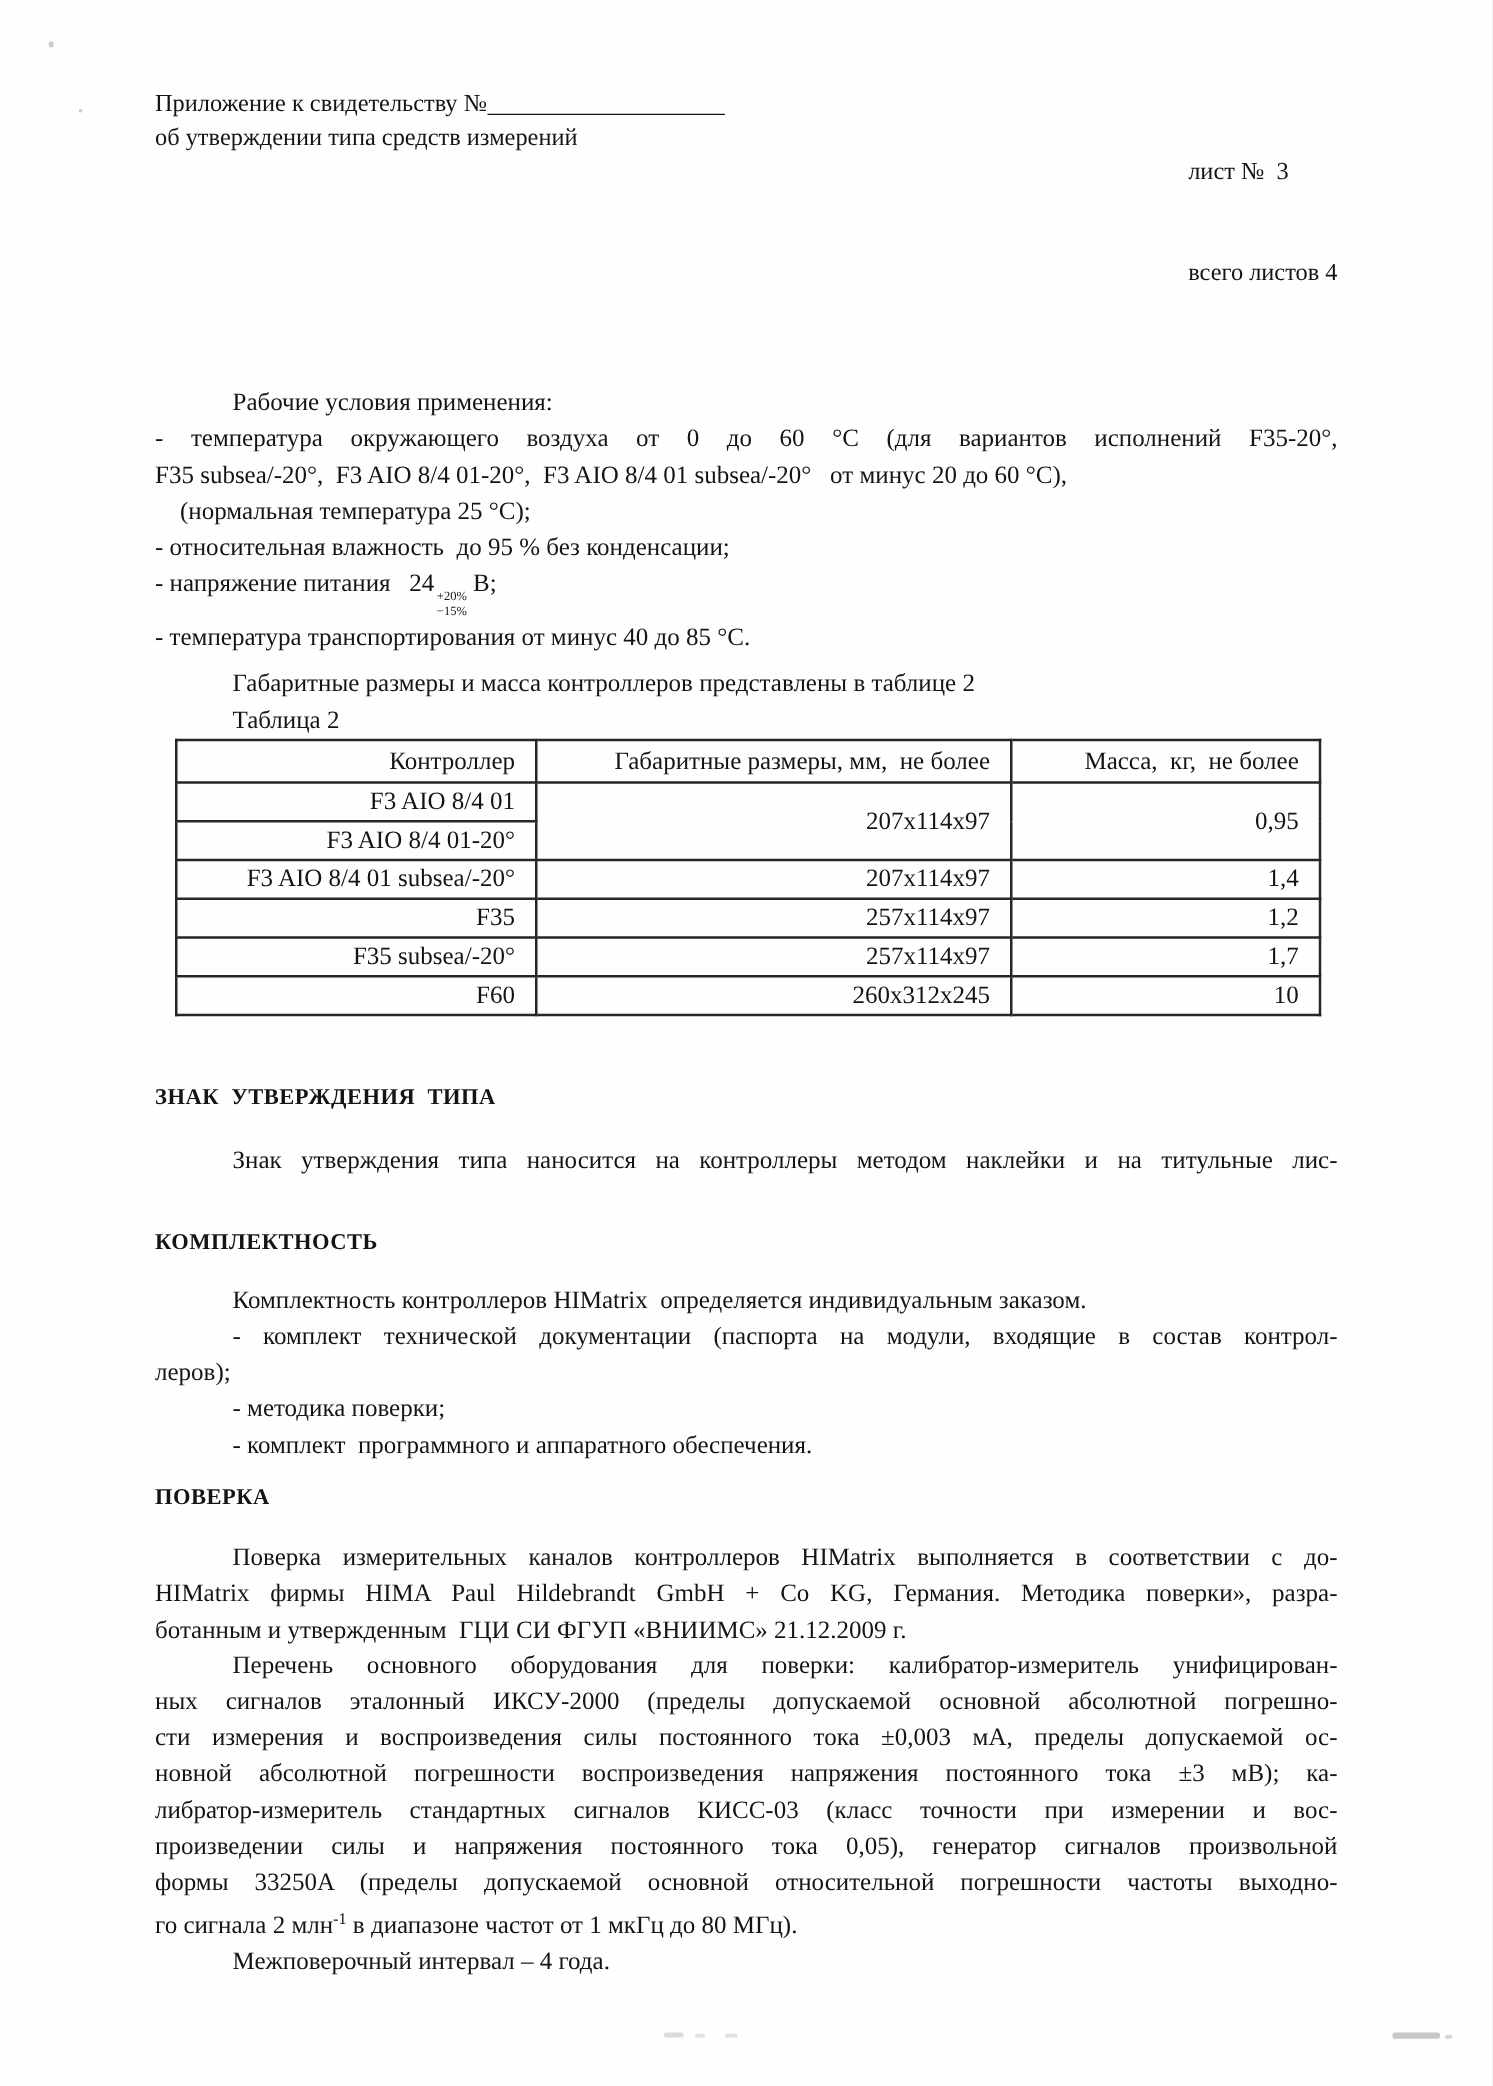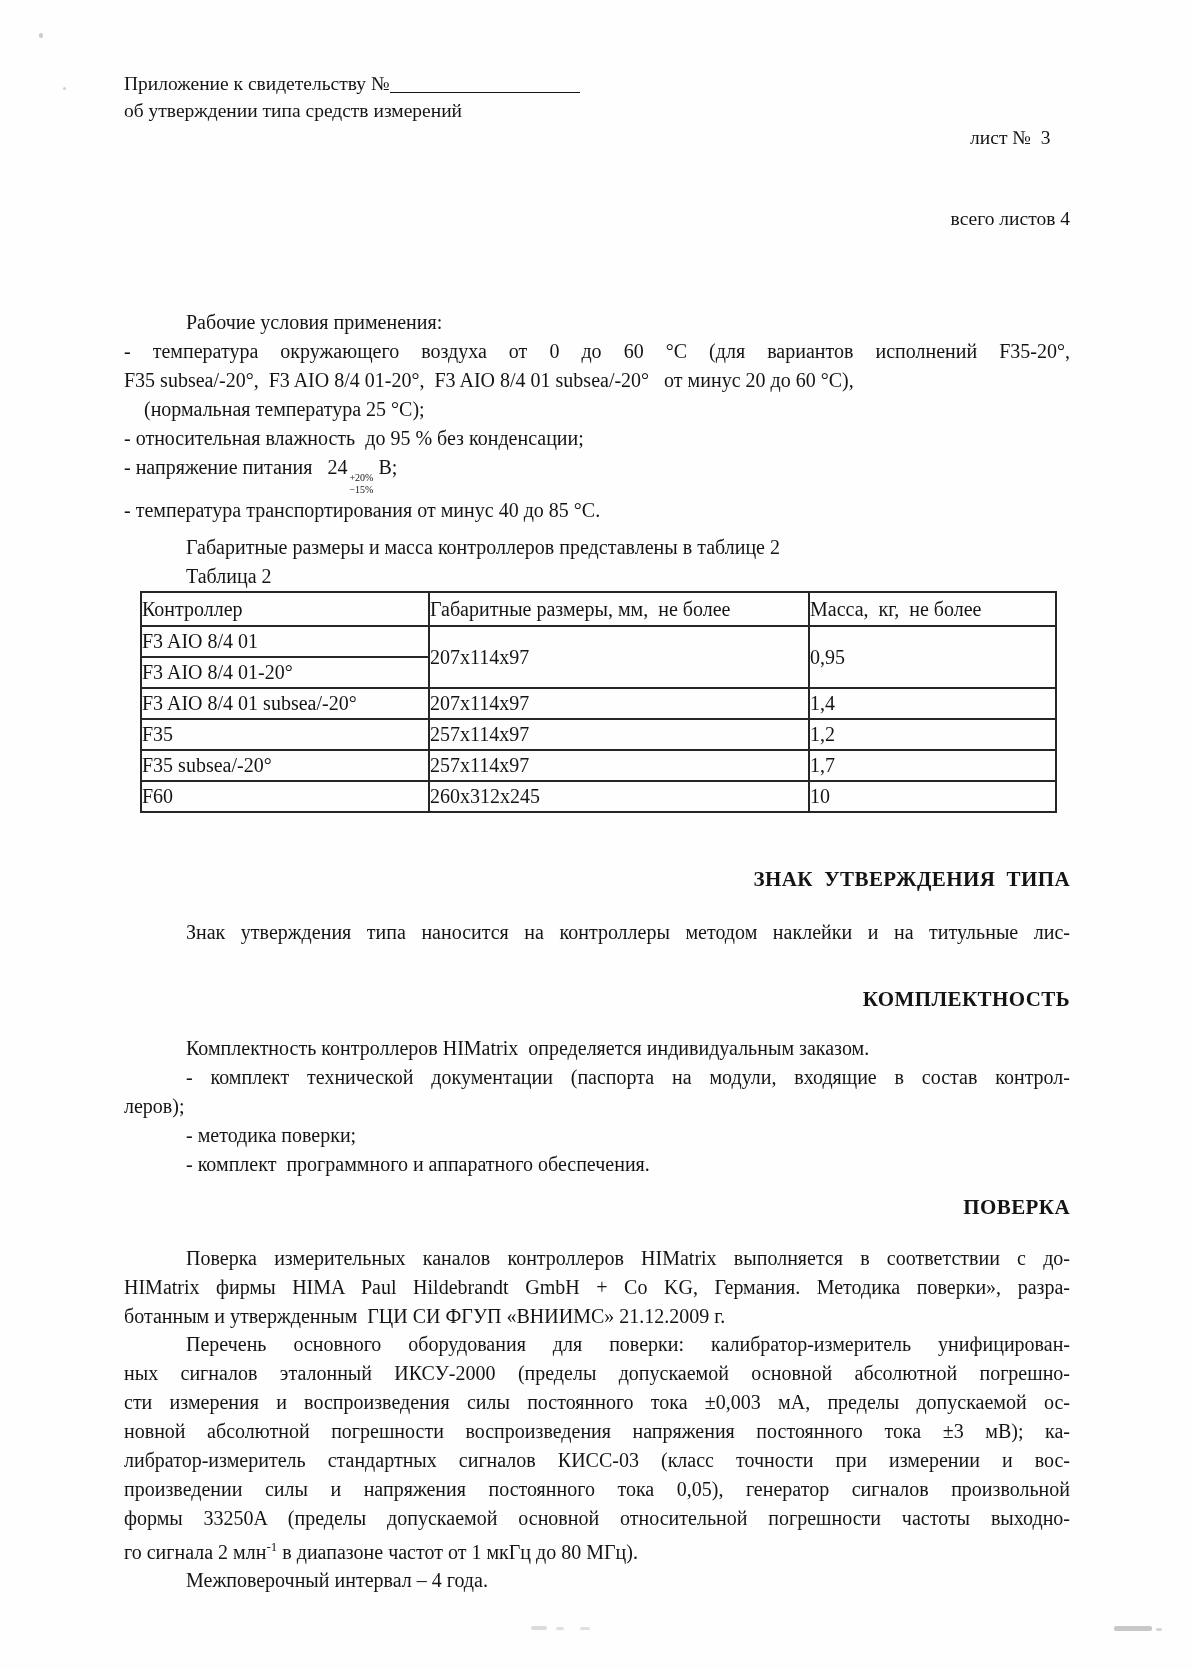--- a/index.html
+++ b/index.html
@@ -8,39 +8,39 @@
     width:1194px;height:1669px;
     background:#fefefe;
     font-family:"Liberation Serif","DejaVu Serif",serif;
     color:#141414;
     overflow:hidden;
   }
   .content{position:absolute;top:0;left:124px;width:946px;}
   
   .hdr{margin-top:70px;display:flex;justify-content:space-between;align-items:flex-start;font-size:19.5px;line-height:27px;}
   .hdr-left{text-align:left;}
-  .hdr-right{text-align:center;white-space:pre-wrap;}
+  .hdr-right{text-align:left;white-space:pre-wrap;}
   .blank-line{display:inline-block;width:190px;border-bottom:1.6px solid #141414;transform:translateY(3px);}
   
   .ln{font-size:20px;line-height:28.9px;white-space:pre-wrap;}
   .ln.jfull{white-space:normal;text-align:justify;text-align-last:justify;}
   .ind{padding-left:62px;}
   .ind-sm{padding-left:20px;}
   
-  .sec-heading{font-size:21px;font-weight:700;text-align:right;white-space:pre-wrap;letter-spacing:.4px;}
+  .sec-heading{font-size:18px;font-weight:700;text-align:left;white-space:pre-wrap;letter-spacing:.4px;}
   
   .sec-op{margin-top:22px;}
   .dims-intro{margin-top:9px;}
   
   table.dims{border-collapse:collapse;margin-top:0;margin-left:16px;width:915px;table-layout:fixed;}
   table.dims td,table.dims th{
     border:2px solid #262626;
     font-size:20px;font-weight:400;
-    text-align:left;vertical-align:middle;
-    padding:0 0;white-space:pre-wrap;
+    text-align:right;vertical-align:middle;
+    padding:0 16px;white-space:pre-wrap;
     height:29px;
   }
   table.dims th{height:32px;}
   col.c1{width:288px;}col.c2{width:380px;}col.c3{width:247px;}
   
   .stack{display:inline-flex;flex-direction:column;font-size:10px;line-height:12px;vertical-align:-7px;text-align:left;padding-left:2px;}
   sup.small{font-size:13px;}
   .sign-h{margin-top:54px;}
   .sign-p{margin-top:26px;}
   .compl-h{margin-top:40px;}

